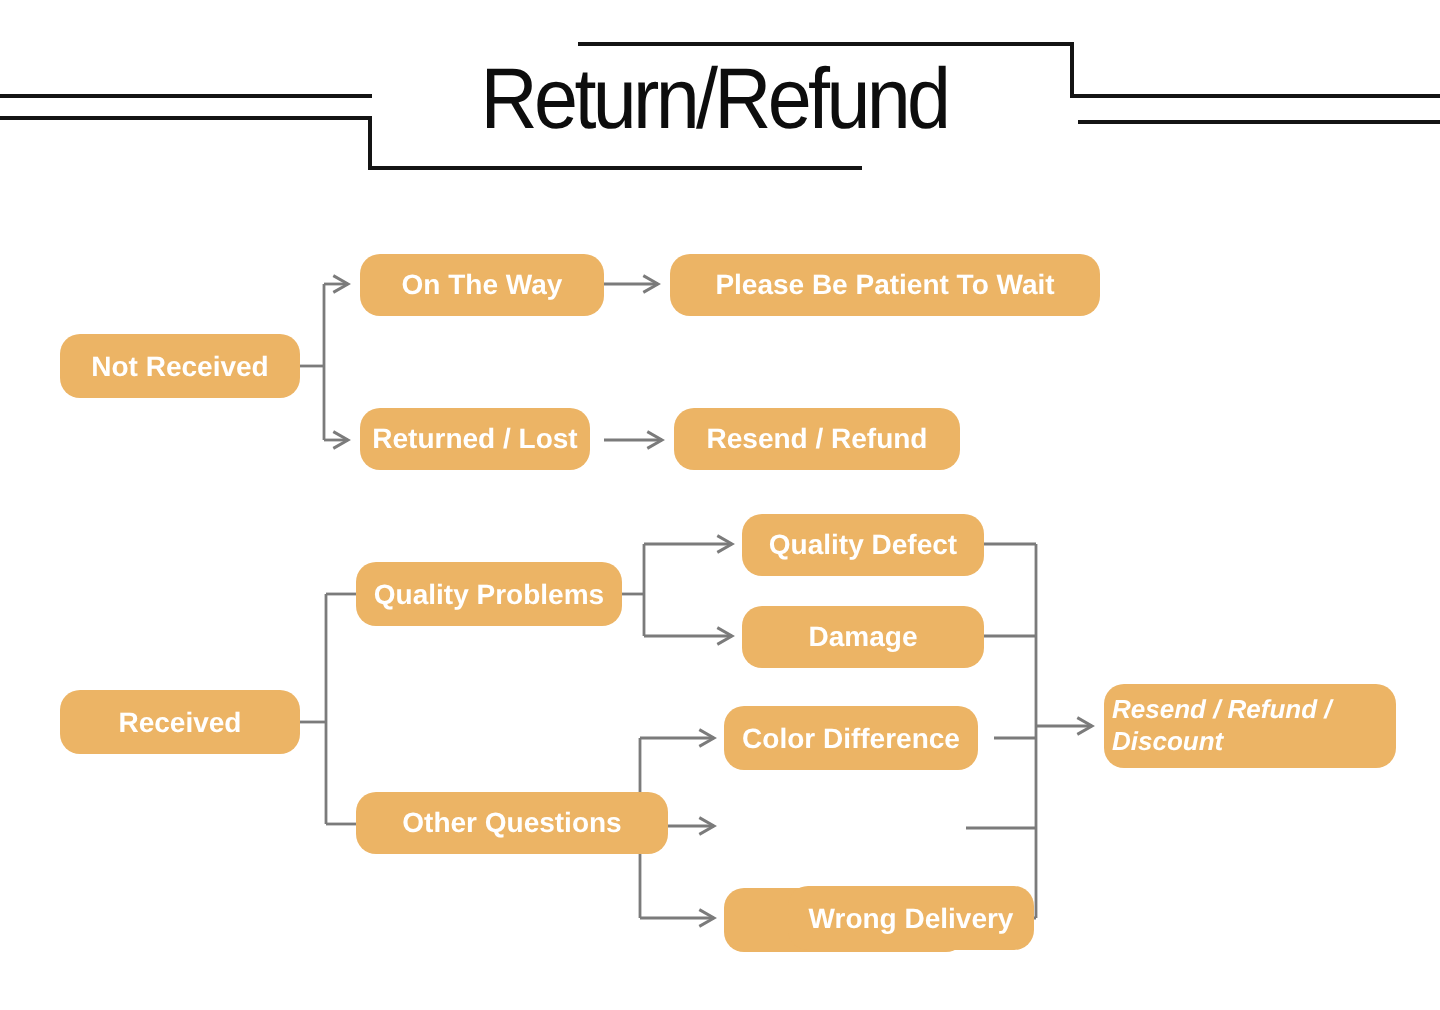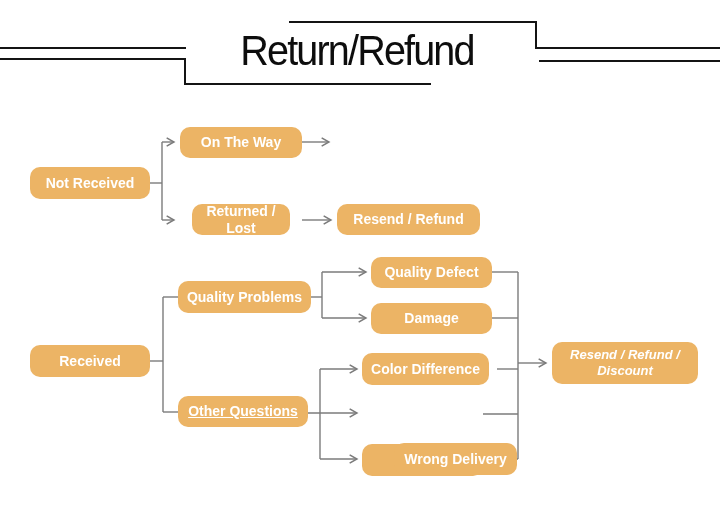--- a/index.html
+++ b/index.html
@@ -37,21 +37,21 @@
 
   
   .node {
     position: absolute;
     background: #ecb465;
     color: #ffffff;
     border-radius: 10px;
     display: flex;
     align-items: center;
     justify-content: center;
-    text-align: center;
+    text-align: left;
     font-weight: 700;
     font-size: 14px;
     line-height: 1.2;
     padding: 0 4px;
     box-sizing: border-box;
   }
   .node.small-text { font-size: 13px; }
 
   
   .connectors {
@@ -117,30 +117,31 @@
     <path d="M483 414 H518"></path>
     <path d="M485 459 H518"></path>
     <path d="M518 272 V459"></path>
     <path d="M518 363 H546" marker-end="url(#arrow)"></path>
   </svg>
 
   <div class="node" style="left:30px; top:167px; width:120px; height:32px;">Not Received</div>
 
   <div class="node" style="left:180px; top:127px; width:122px; height:31px;">On The Way</div>
 
+  <div class="node" style="left:335px; top:127px; width:215px; height:31px;">Please Be Patient To Wait</div>
 
-  <div class="node" style="left:180px; top:204px; width:98px; height:31px;margin-left:12px;">Returned / Lost</div>
+  <div class="node" style="left:180px; top:204px; width:115px; height:31px;">Returned / Lost</div>
 
   <div class="node" style="left:337px; top:204px; width:143px; height:31px;">Resend / Refund</div>
 
   <div class="node" style="left:30px; top:345px; width:120px; height:32px;">Received</div>
 
   <div class="node" style="left:178px; top:281px; width:133px; height:32px;">Quality Problems</div>
 
-  <div class="node" style="left:178px; top:396px; width:130px; height:31px;text-decoration:underline;">Other Questions</div>
+  <div class="node" style="left:178px; top:396px; width:156px; height:31px;">Other Questions</div>
 
   <div class="node" style="left:371px; top:257px; width:121px; height:31px;">Quality Defect</div>
 
   <div class="node" style="left:371px; top:303px; width:121px; height:31px;">Damage</div>
 
   <div class="node" style="left:362px; top:353px; width:127px; height:32px;">Color Difference</div>
 
   <div class="node" style="left:362px; top:398px; width:121px; height:32px;margin-top:46px;">Not Fit</div>
 
   <div class="node" style="left:362px; top:443px; width:123px; height:32px;margin-left:32px;">Wrong Delivery</div>

